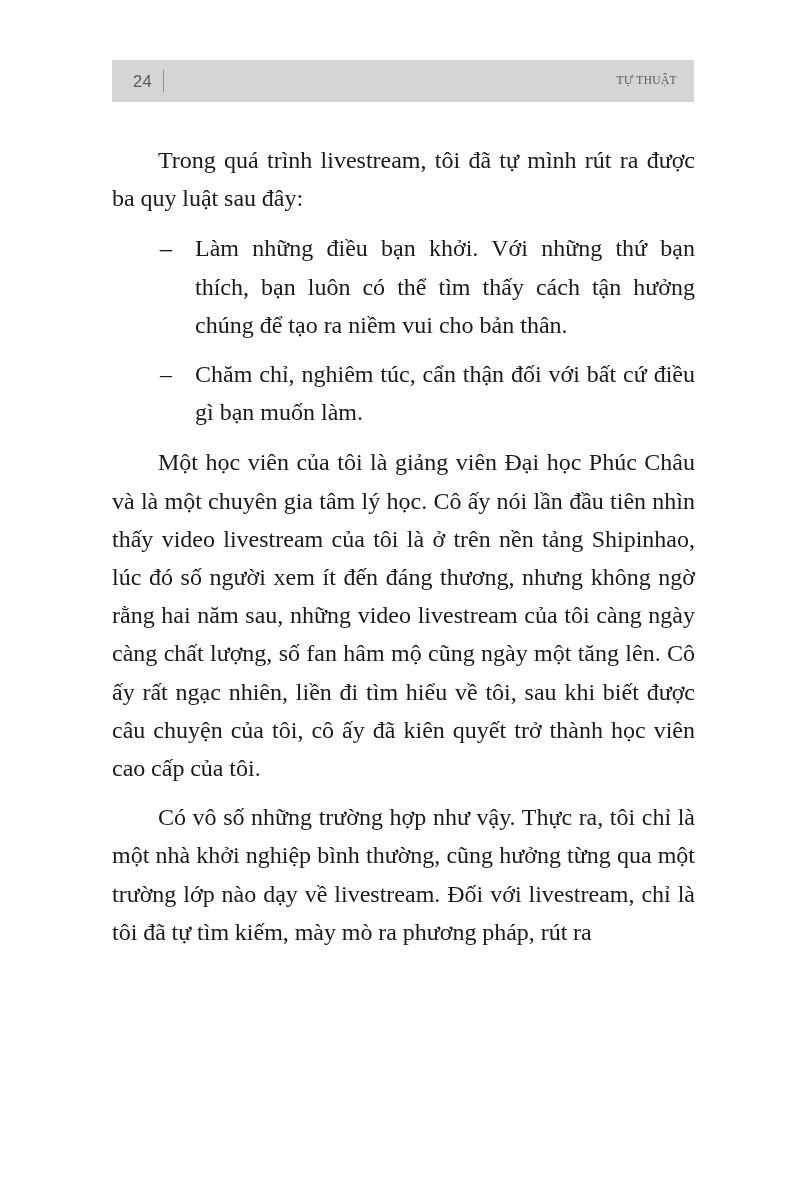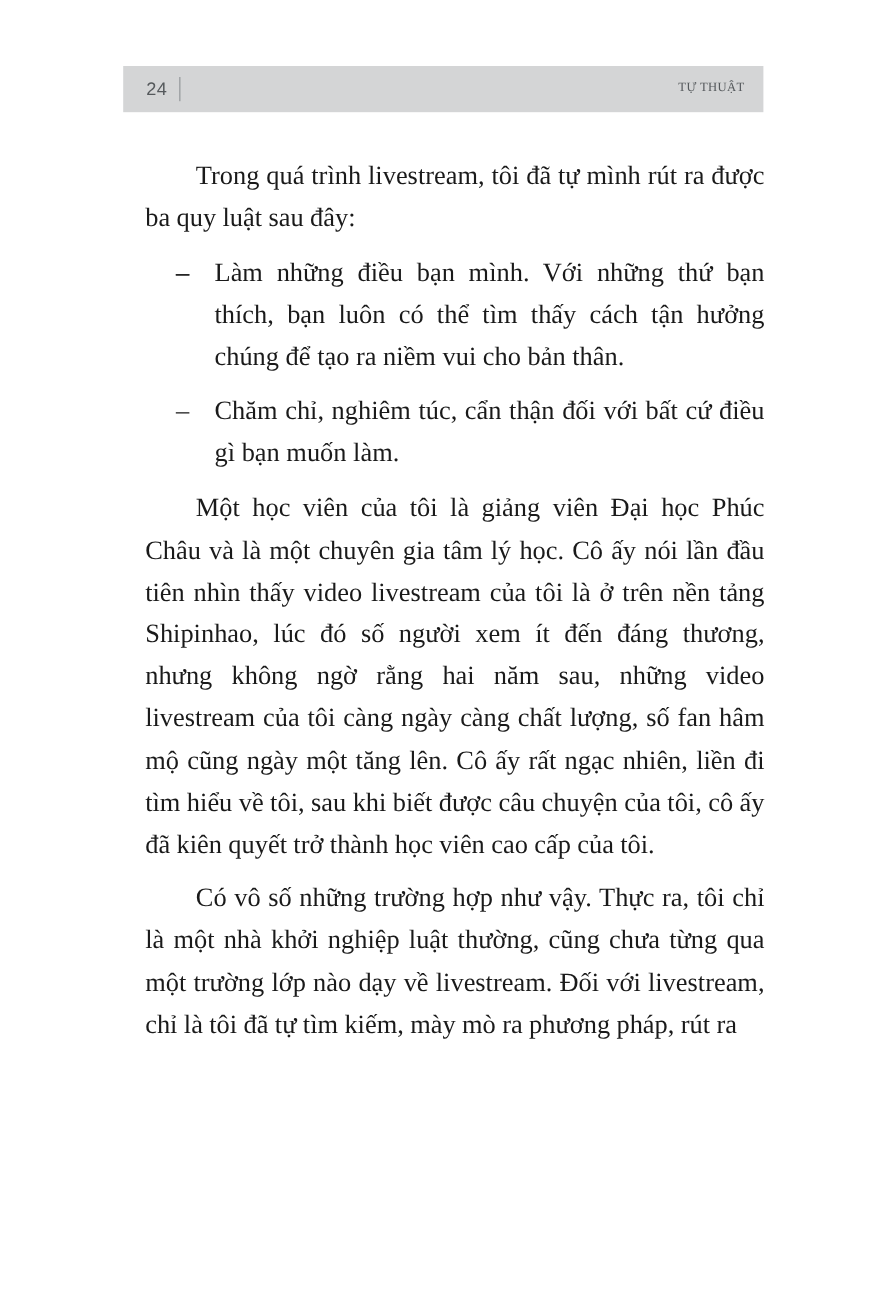--- a/index.html
+++ b/index.html
@@ -81,21 +81,20 @@
     text-justify: inter-word;
     -webkit-hyphens: none;
     hyphens: none;
     word-spacing: -0.2px;
   }
   p.para.indent {
     text-indent: 46px;
   }
   p.para.gap {
     margin-top: 11px;
-    margin-left: 20px;
   }
 
   
   .dash-list {
     margin: 12px 0 0 0;
     padding: 0;
     list-style: none;
   }
   .dash-item {
     position: relative;
@@ -141,26 +140,26 @@
 
 
     <p class="para indent gap">Trong quá trình livestream, tôi đã tự mình rút ra được ba quy luật sau đây:</p>
 
     <ul class="dash-list list-block">
       <li class="dash-item">
         <span class="dash-marker">–</span>
       </li>
       <li class="dash-item">
         <span class="dash-marker">–</span>
-        <span class="dash-text">Làm những điều bạn mình. Với những thứ bạn thích, bạn luôn có thể tìm thấy cách tận hưởng chúng để tạo ra niềm vui cho bản thân.</span>
+        <span class="dash-text">Làm những điều bạn khởi. Với những thứ bạn thích, bạn luôn có thể tìm thấy cách tận hưởng chúng để tạo ra niềm vui cho bản thân.</span>
       </li>
       <li class="dash-item">
         <span class="dash-marker">–</span>
         <span class="dash-text">Chăm chỉ, nghiêm túc, cẩn thận đối với bất cứ điều gì bạn muốn làm.</span>
       </li>
     </ul>
 
     <p class="para indent gap">Một học viên của tôi là giảng viên Đại học Phúc Châu và là một chuyên gia tâm lý học. Cô ấy nói lần đầu tiên nhìn thấy video livestream của tôi là ở trên nền tảng Shipinhao, lúc đó số người xem ít đến đáng thương, nhưng không ngờ rằng hai năm sau, những video livestream của tôi càng ngày càng chất lượng, số fan hâm mộ cũng ngày một tăng lên. Cô ấy rất ngạc nhiên, liền đi tìm hiểu về tôi, sau khi biết được câu chuyện của tôi, cô ấy đã kiên quyết trở thành học viên cao cấp của tôi.</p>
 
-    <p class="para indent gap">Có vô số những trường hợp như vậy. Thực ra, tôi chỉ là một nhà khởi nghiệp luật thường, cũng chưa từng qua một trường lớp nào dạy về livestream. Đối với livestream, chỉ là tôi đã tự tìm kiếm, mày mò ra phương pháp, rút ra</p>
+    <p class="para indent gap">Có vô số những trường hợp như vậy. Thực ra, tôi chỉ là một nhà khởi nghiệp bình thường, cũng hưởng từng qua một trường lớp nào dạy về livestream. Đối với livestream, chỉ là tôi đã tự tìm kiếm, mày mò ra phương pháp, rút ra</p>
 
   </div>
 </div>
 
 </body></html>

